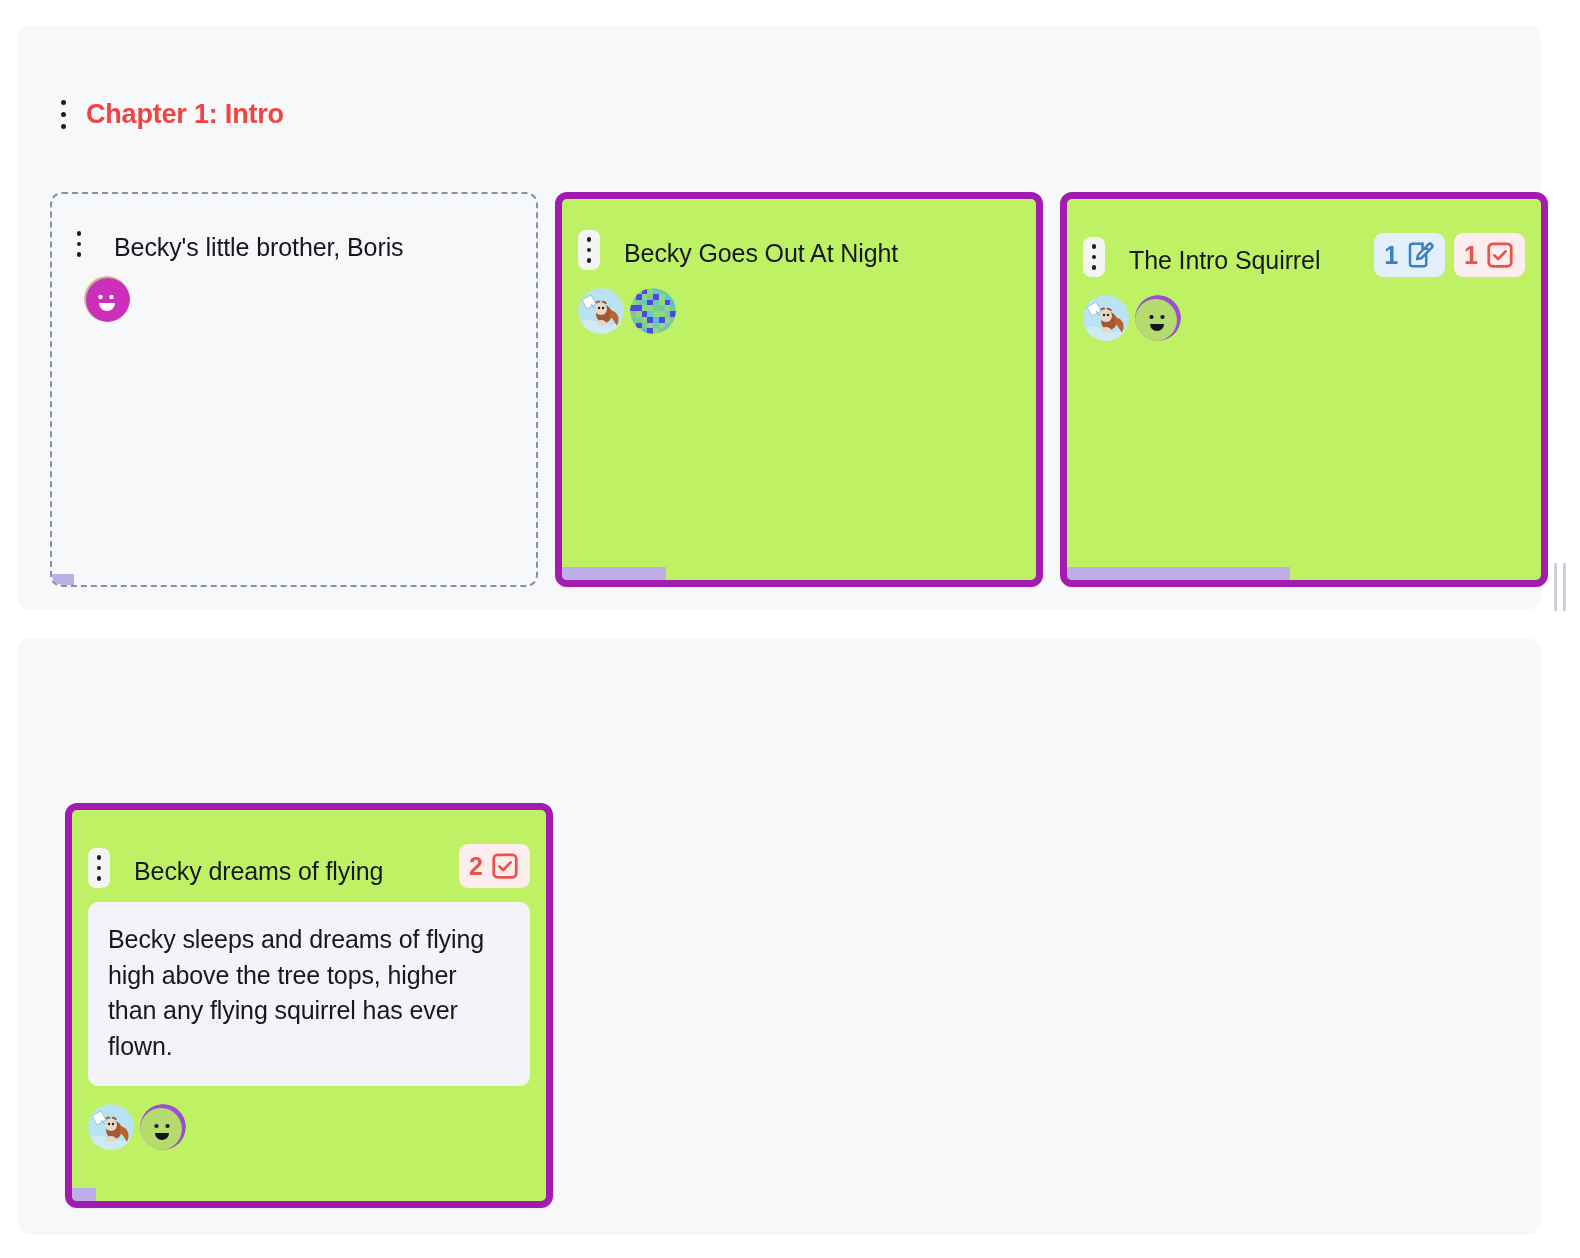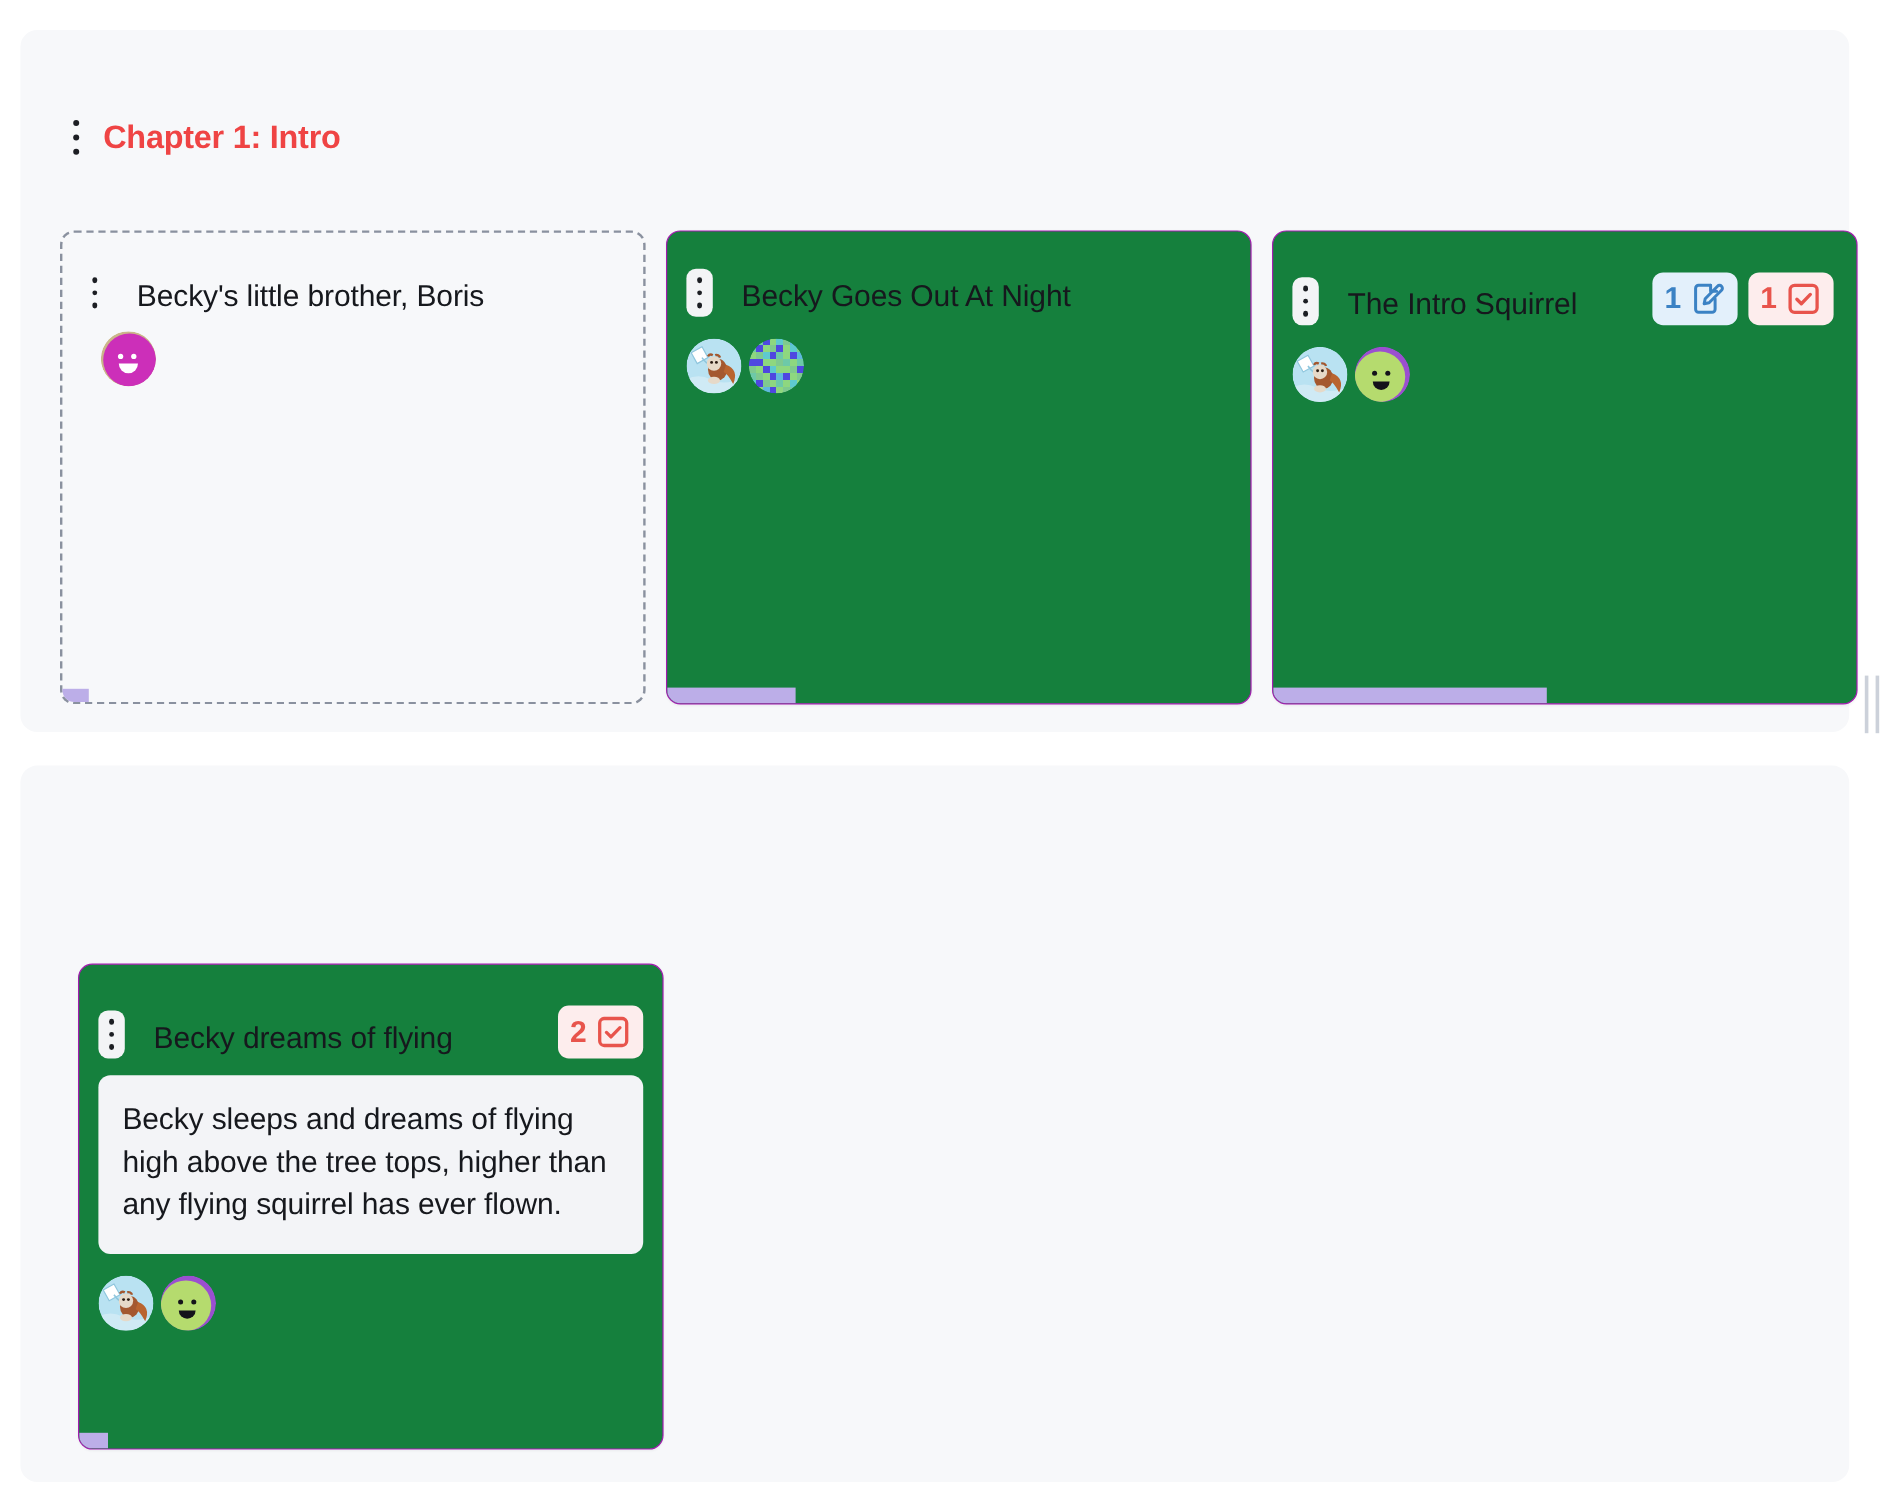--- a/index.html
+++ b/index.html
@@ -82,22 +82,22 @@
     align-items: flex-start;
     gap: 17px;
   }
   .chapter-1 .cards-row { left: 33px; top: 167px; }
   .chapter-2 .cards-row { left: 33px; top: 165px; margin-left: 15px; }
 
   .card {
     position: relative;
     width: 488px;
     min-height: 395px;
-    background: #15803d;
-    border: 1px solid #a21caf;
+    background: #bef264;
+    border: 7px solid #a21caf;
     border-radius: 12px;
     box-sizing: border-box;
     overflow: hidden;
     box-shadow: 0 1px 2px rgba(20,24,40,0.05);
   }
   .card.selected {
     background: #f7f8fa;
     border: 2px dashed #8a919f;
     box-shadow: none;
   }

